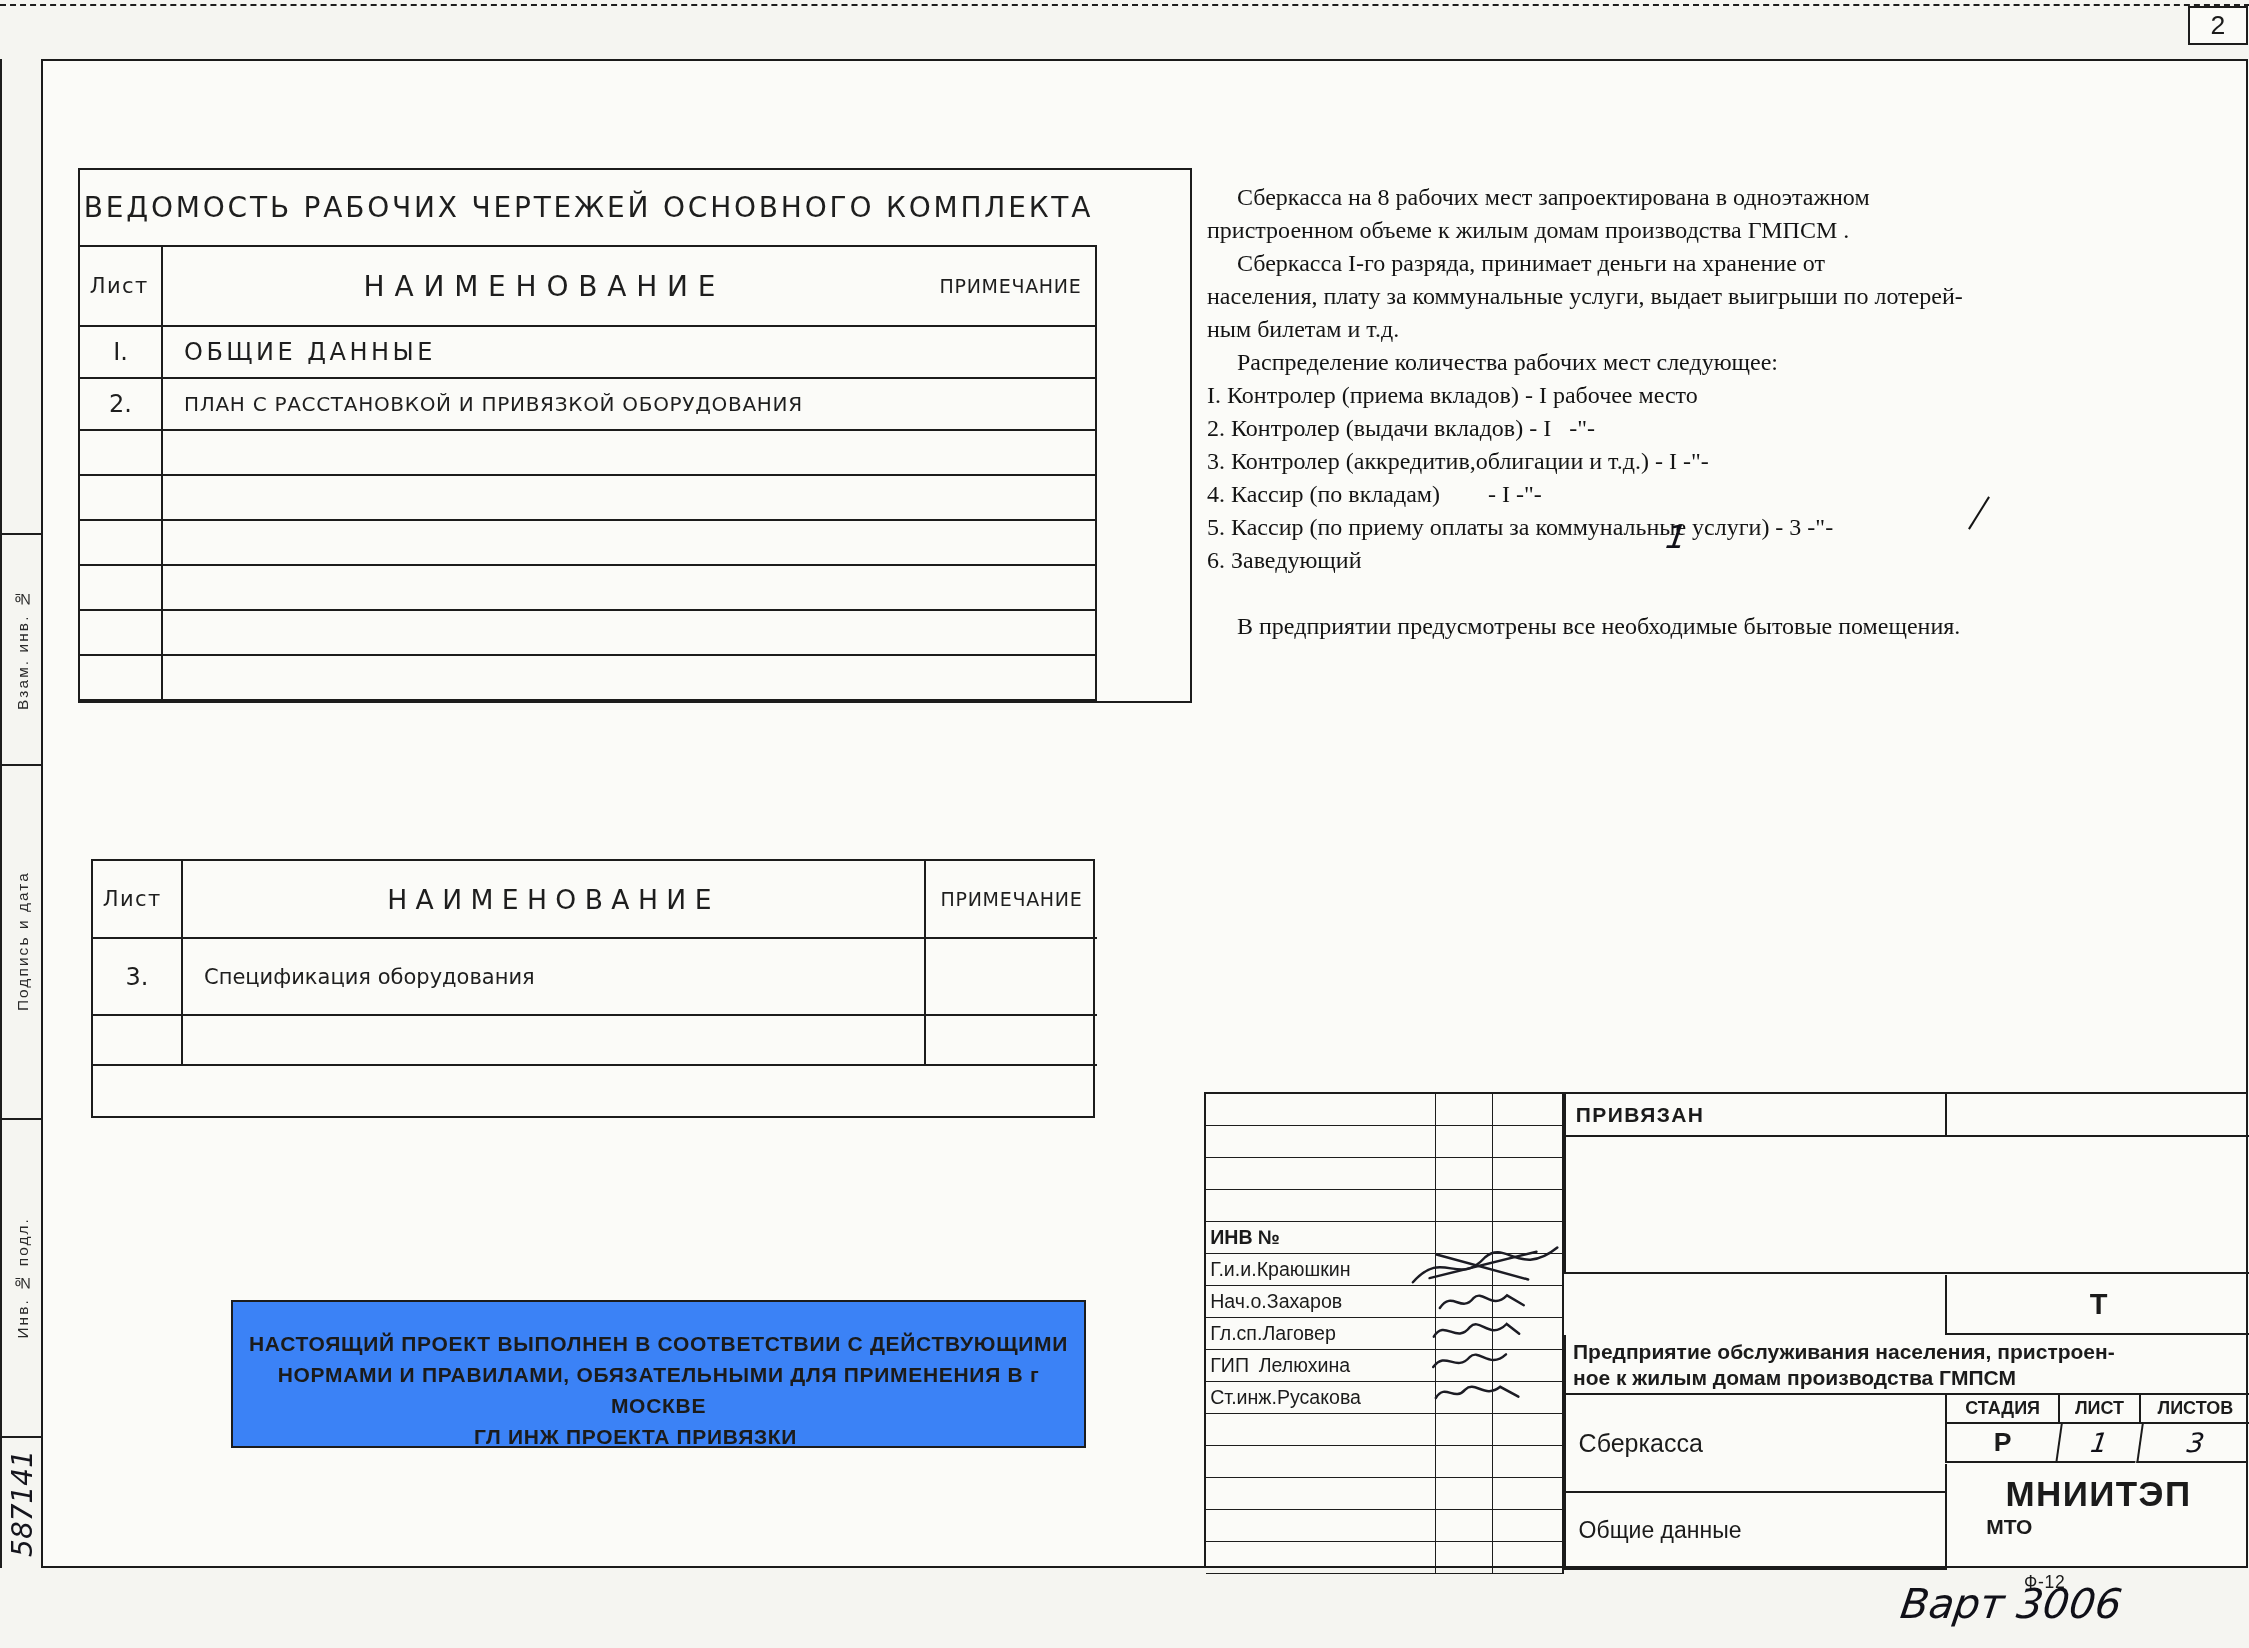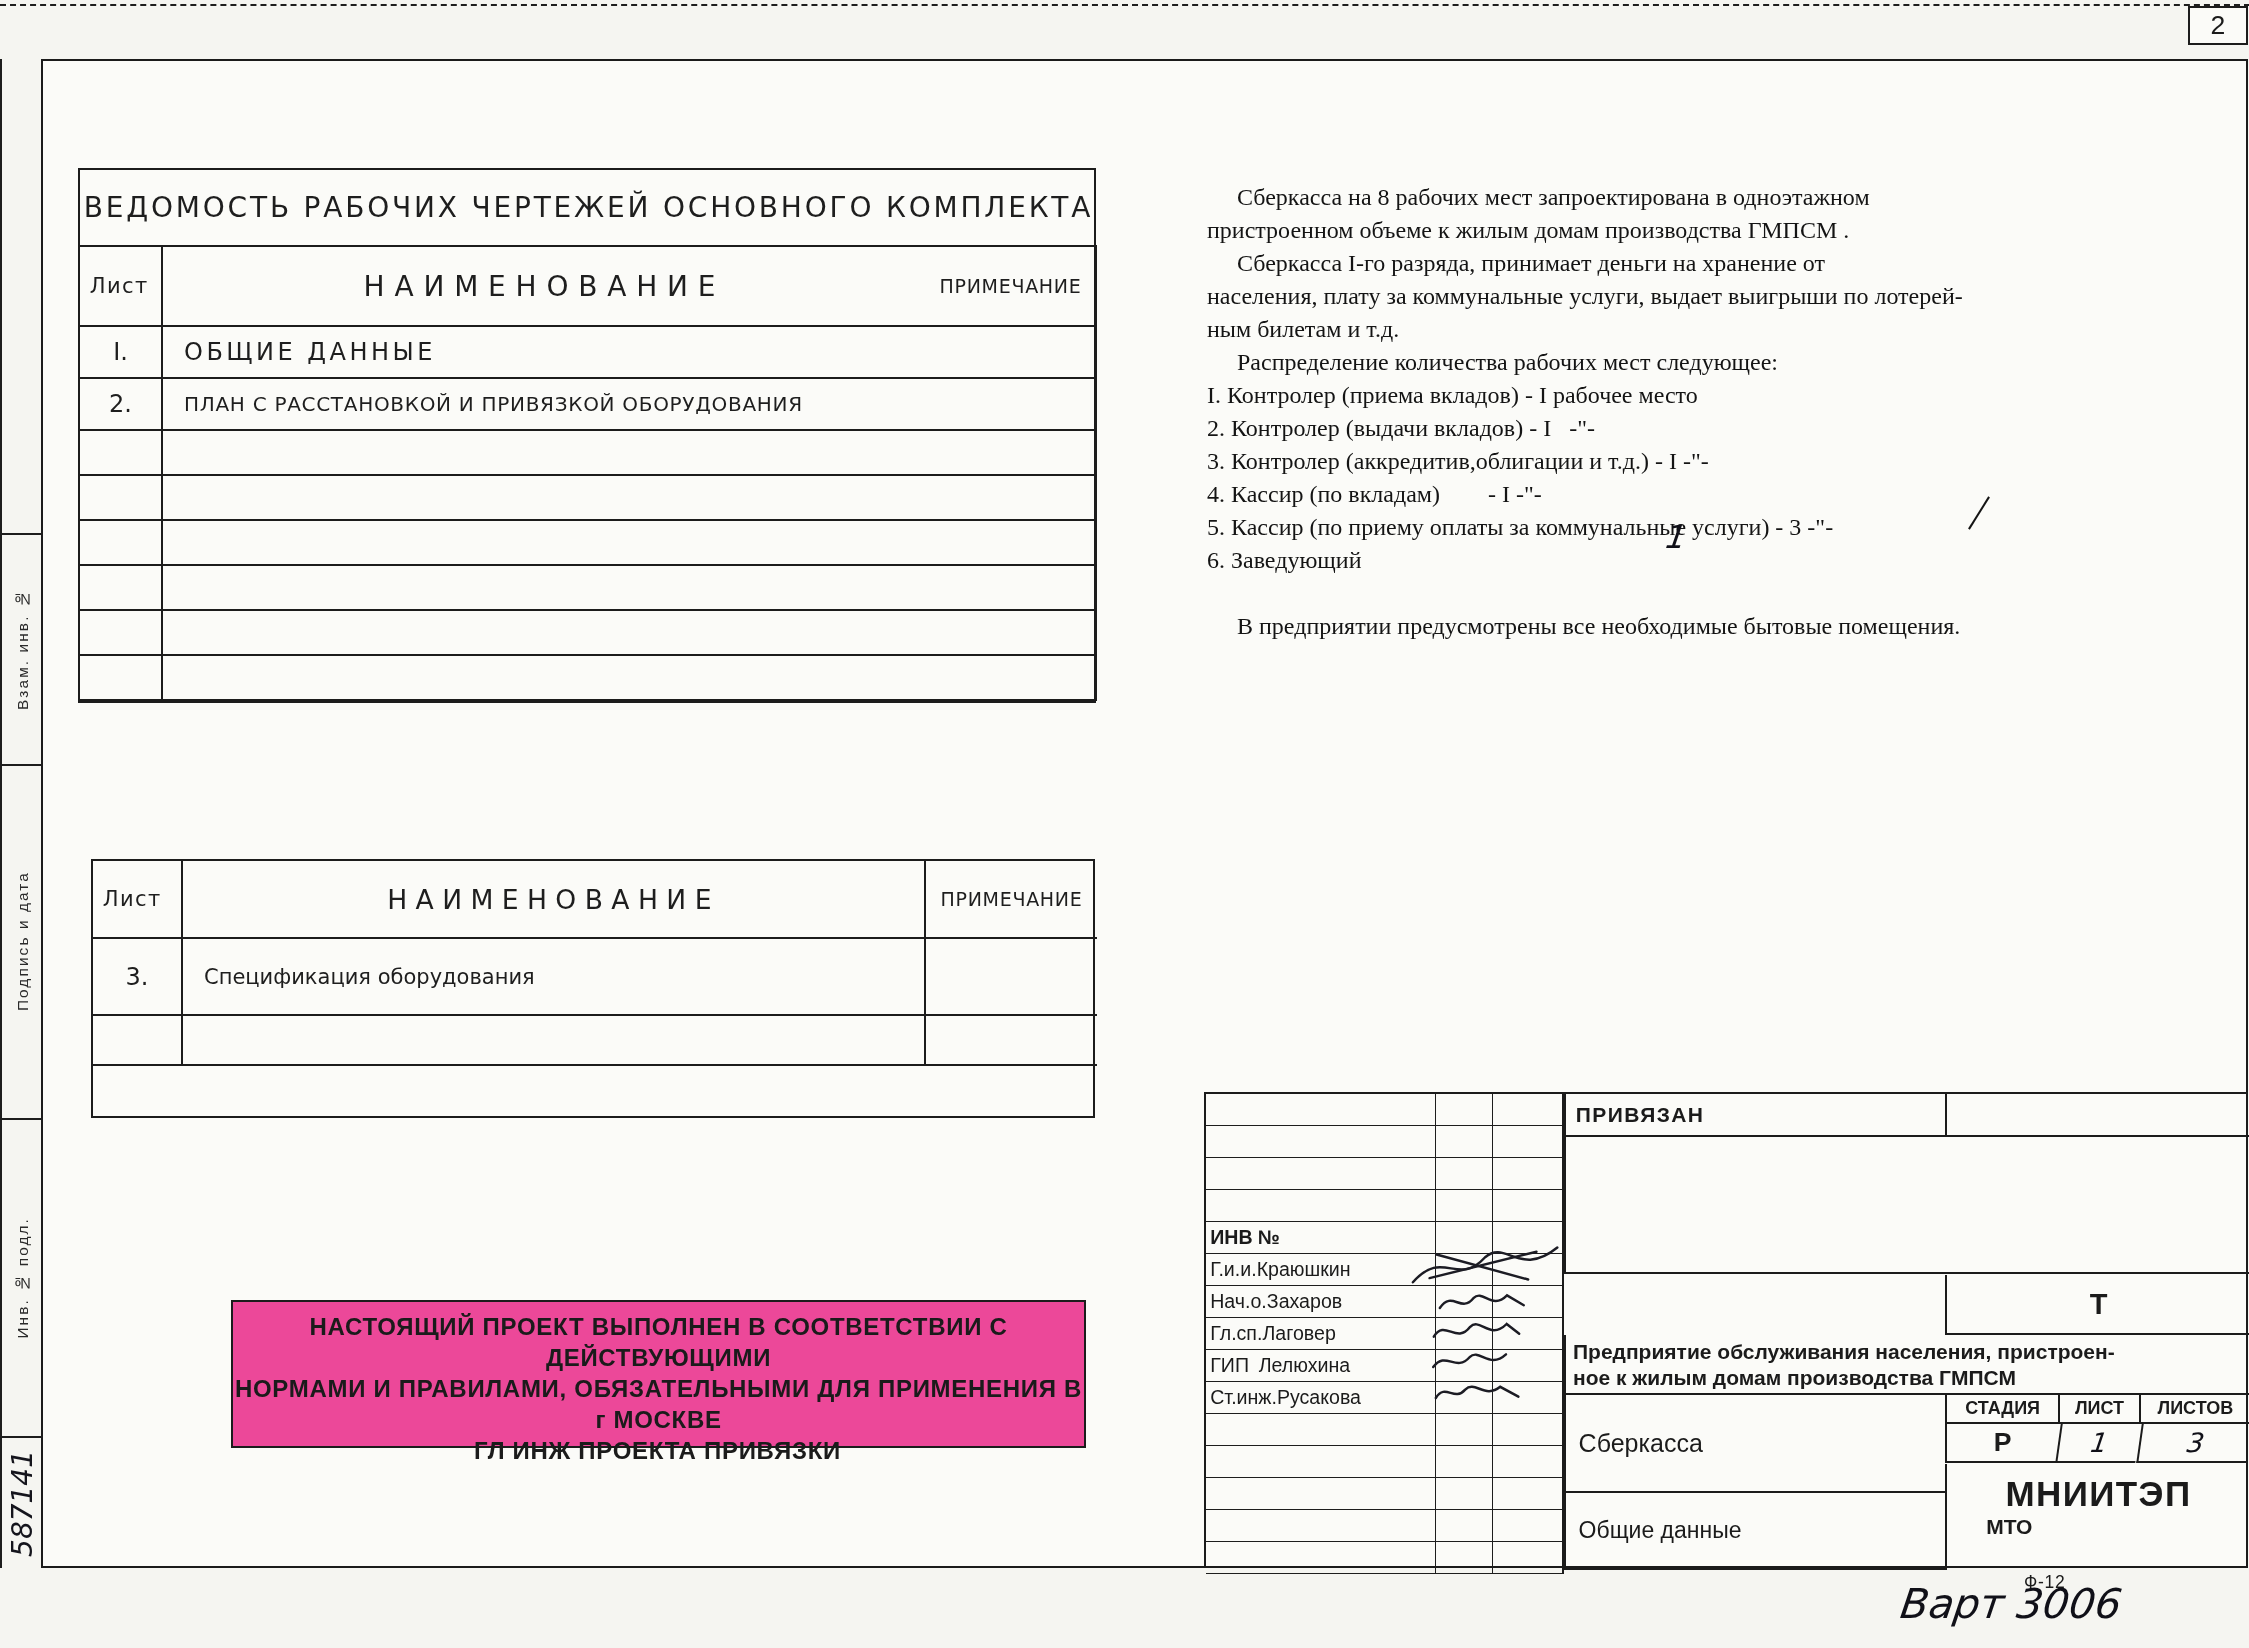--- a/index.html
+++ b/index.html
@@ -62,22 +62,22 @@
     font-family:Liberation Serif, serif;
     font-size:24px; line-height:33px; white-space:pre; color:#141414; min-height:33px;
   }
   .hw { font-family:"DejaVu Sans", sans-serif; font-style:italic; color:#101018; transform:skewX(-8deg); }
   .hw-one { left:1666px; top:518px; font-size:32px; }
   .strike-mark { left:1978px; top:494px; width:0; height:38px; border-left:2.8px solid #141414; transform:rotate(32deg); }
 
   
   .compliance {
     left:231px; top:1300px; width:855px; height:148px;
-    border:2.8px solid #1c1c1c; background:#ec4899; padding-top:9px;
-    font-weight:bold; font-size:24px; letter-spacing:0.7px;
+    border:2.8px solid #1c1c1c; background:#3b82f6; padding-top:26px;
+    font-weight:bold; font-size:21px; letter-spacing:0.7px;
   }
   .compliance .c-line { line-height:31px; text-align:center; }
   .compliance .c-sig-line { text-align:left; padding-left:241px; display:flex; align-items:center; gap:9.8px; }
 
   
   .stamp { left:1204px; top:1092px; width:1044px; height:476px; border:2.8px solid #1b1b1b; background:#fbfbf8; }
   .stamp-left { position:absolute; left:0; top:0; width:358px; height:476px;
     display:grid; grid-template-columns:230px 57px 71px; grid-auto-rows:32px; }
   .stamp-left .scell { border-right:1.4px solid #1d1d1d; border-bottom:1.4px solid #1d1d1d;
     display:flex; align-items:center; font-size:19.6px; padding-left:4.2px; overflow:visible; white-space:nowrap; }
@@ -133,21 +133,21 @@
     <span class="vlabel">Подпись и дата</span>
   </div>
   <div class="strip-cell" style="top:1059px; height:318px;">
     <span class="vlabel">Инв. № подл.</span>
   </div>
   <div class="strip-cell" style="top:1377px; height:132px;">
     <span class="vhand">587141</span>
   </div>
 </div>
 
-<div class="abs reg-table t1 hand" style="left:78px; top:168px; width:1018px; grid-template-columns:83px 763px 171px; grid-template-rows:77px 80px 52px 52px repeat(6,45px);">
+<div class="abs reg-table t1 hand" style="left:78px; top:168px; width:1114px; grid-template-columns:83px 763px 171px; grid-template-rows:77px 80px 52px 52px repeat(6,45px);">
   <div class="cell t-title">ВЕДОМОСТЬ РАБОЧИХ ЧЕРТЕЖЕЙ ОСНОВНОГО КОМПЛЕКТА</div>
 
   <div class="cell h-sheet">Лист</div>
   <div class="cell h-name">НАИМЕНОВАНИЕ</div>
   <div class="cell h-note">ПРИМЕЧАНИЕ</div>
 
   <div class="cell d-sheet">I.</div>
   <div class="cell d-name d-name-big">ОБЩИЕ ДАННЫЕ</div>
   <div class="cell"></div>
 

